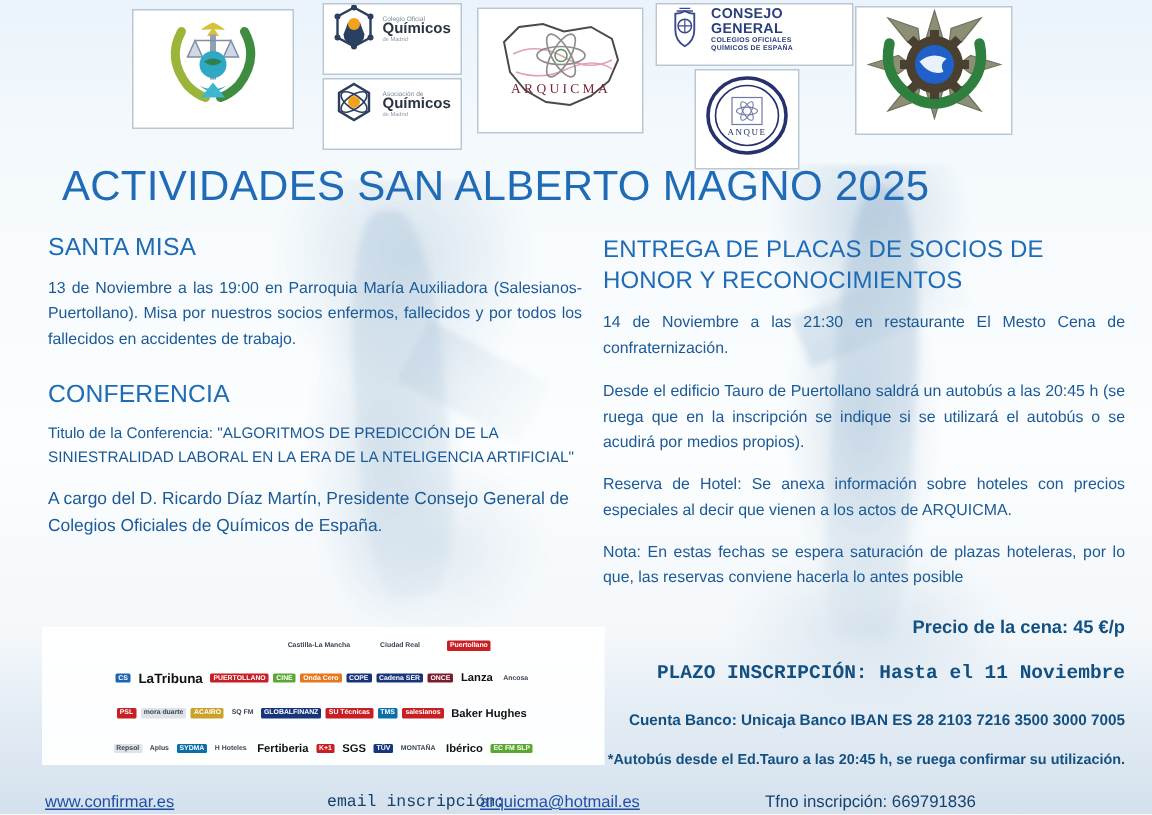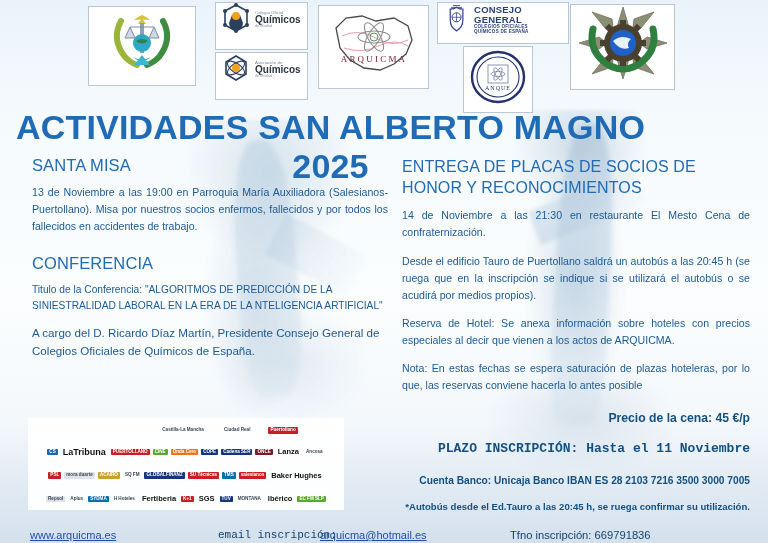--- a/index.html
+++ b/index.html
@@ -92,21 +92,21 @@
   .cg-txt .l3 { font-size:4.6px; font-weight:700; letter-spacing:.2px; }
   .coq-txt { line-height:1.0; color:#333e4e; text-align:left; }
   .coq-txt .t1 { font-size:4.4px; color:#7b8897; }
   .coq-txt .t2 { font-size:10px; font-weight:700; color:#2b3542; }
   .coq-txt .t3 { font-size:3.8px; color:#8a95a3; }
 
   
   .main-title {
     position: absolute; left: 0; top: 108px; width: 661px;
     text-align: center;
-    font-size: 34px; font-weight: 700;
+    font-size: 28px; font-weight: 400;
     color: #1f6bb5;
     letter-spacing: .2px;
     z-index: 4;
   }
 
   
   .col { position: absolute; z-index: 4; }
   .col-left  { left: 32px;  top: 156px; width: 356px; }
   .col-right { left: 402px; top: 156px; width: 348px; }
 
@@ -149,21 +149,21 @@
   }
   .hl.price { font-size: 12.2px; margin-top: 14px; }
   .hl.plazo { font-size: 13px; margin-top: 12px; font-family: Liberation Mono, monospace; }
   .hl.cuenta { font-size: 10.2px; margin-top: 15px; }
   .hl.bus { font-size: 9.6px; margin-top: 11px; }
   .hl.punt { font-size: 9.6px; margin-top: 10px; }
 
   
   .sponsors {
     position: absolute; left: 28px; top: 418px;
-    width: 316px; height: 92px;
+    width: 375px; height: 92px;
     background: rgba(255,255,255,.93);
     z-index: 6;
     padding: 3px 4px 2px 4px;
     overflow: hidden;
   }
   .sp-row { display: flex; align-items: center; justify-content: center; gap: 3px; }
   .sp-row.r0 { height: 19px; justify-content: center; gap: 16px; padding-left: 86px; }
   .sp-row.r1 { height: 24px; }
   .sp-row.r2 { height: 24px; }
   .sp-row.r3 { height: 23px; }
@@ -402,19 +402,19 @@
       <div class="chip red tiny">K+1</div>
       <div class="chip black-txt midtxt">SGS</div>
       <div class="chip navy tiny">TÜV</div>
       <div class="chip plain tiny">MONTAÑA</div>
       <div class="chip black-txt midtxt">Ibérico</div>
       <div class="chip green tiny">EC FM SLP</div>
     </div>
   </div>
 
   <div class="footer">
-    <a class="f-web" href="#">www.arquicma.es</a>
+    <a class="f-web" href="#">www.confirmar.es</a>
     <span class="f-email-label">email inscripción:</span>
     <a class="f-email" href="#">arquicma@hotmail.es</a>
     <span class="f-tfno">Tfno inscripción: 669791836</span>
   </div>
 
 </div>
 
 </body></html>

